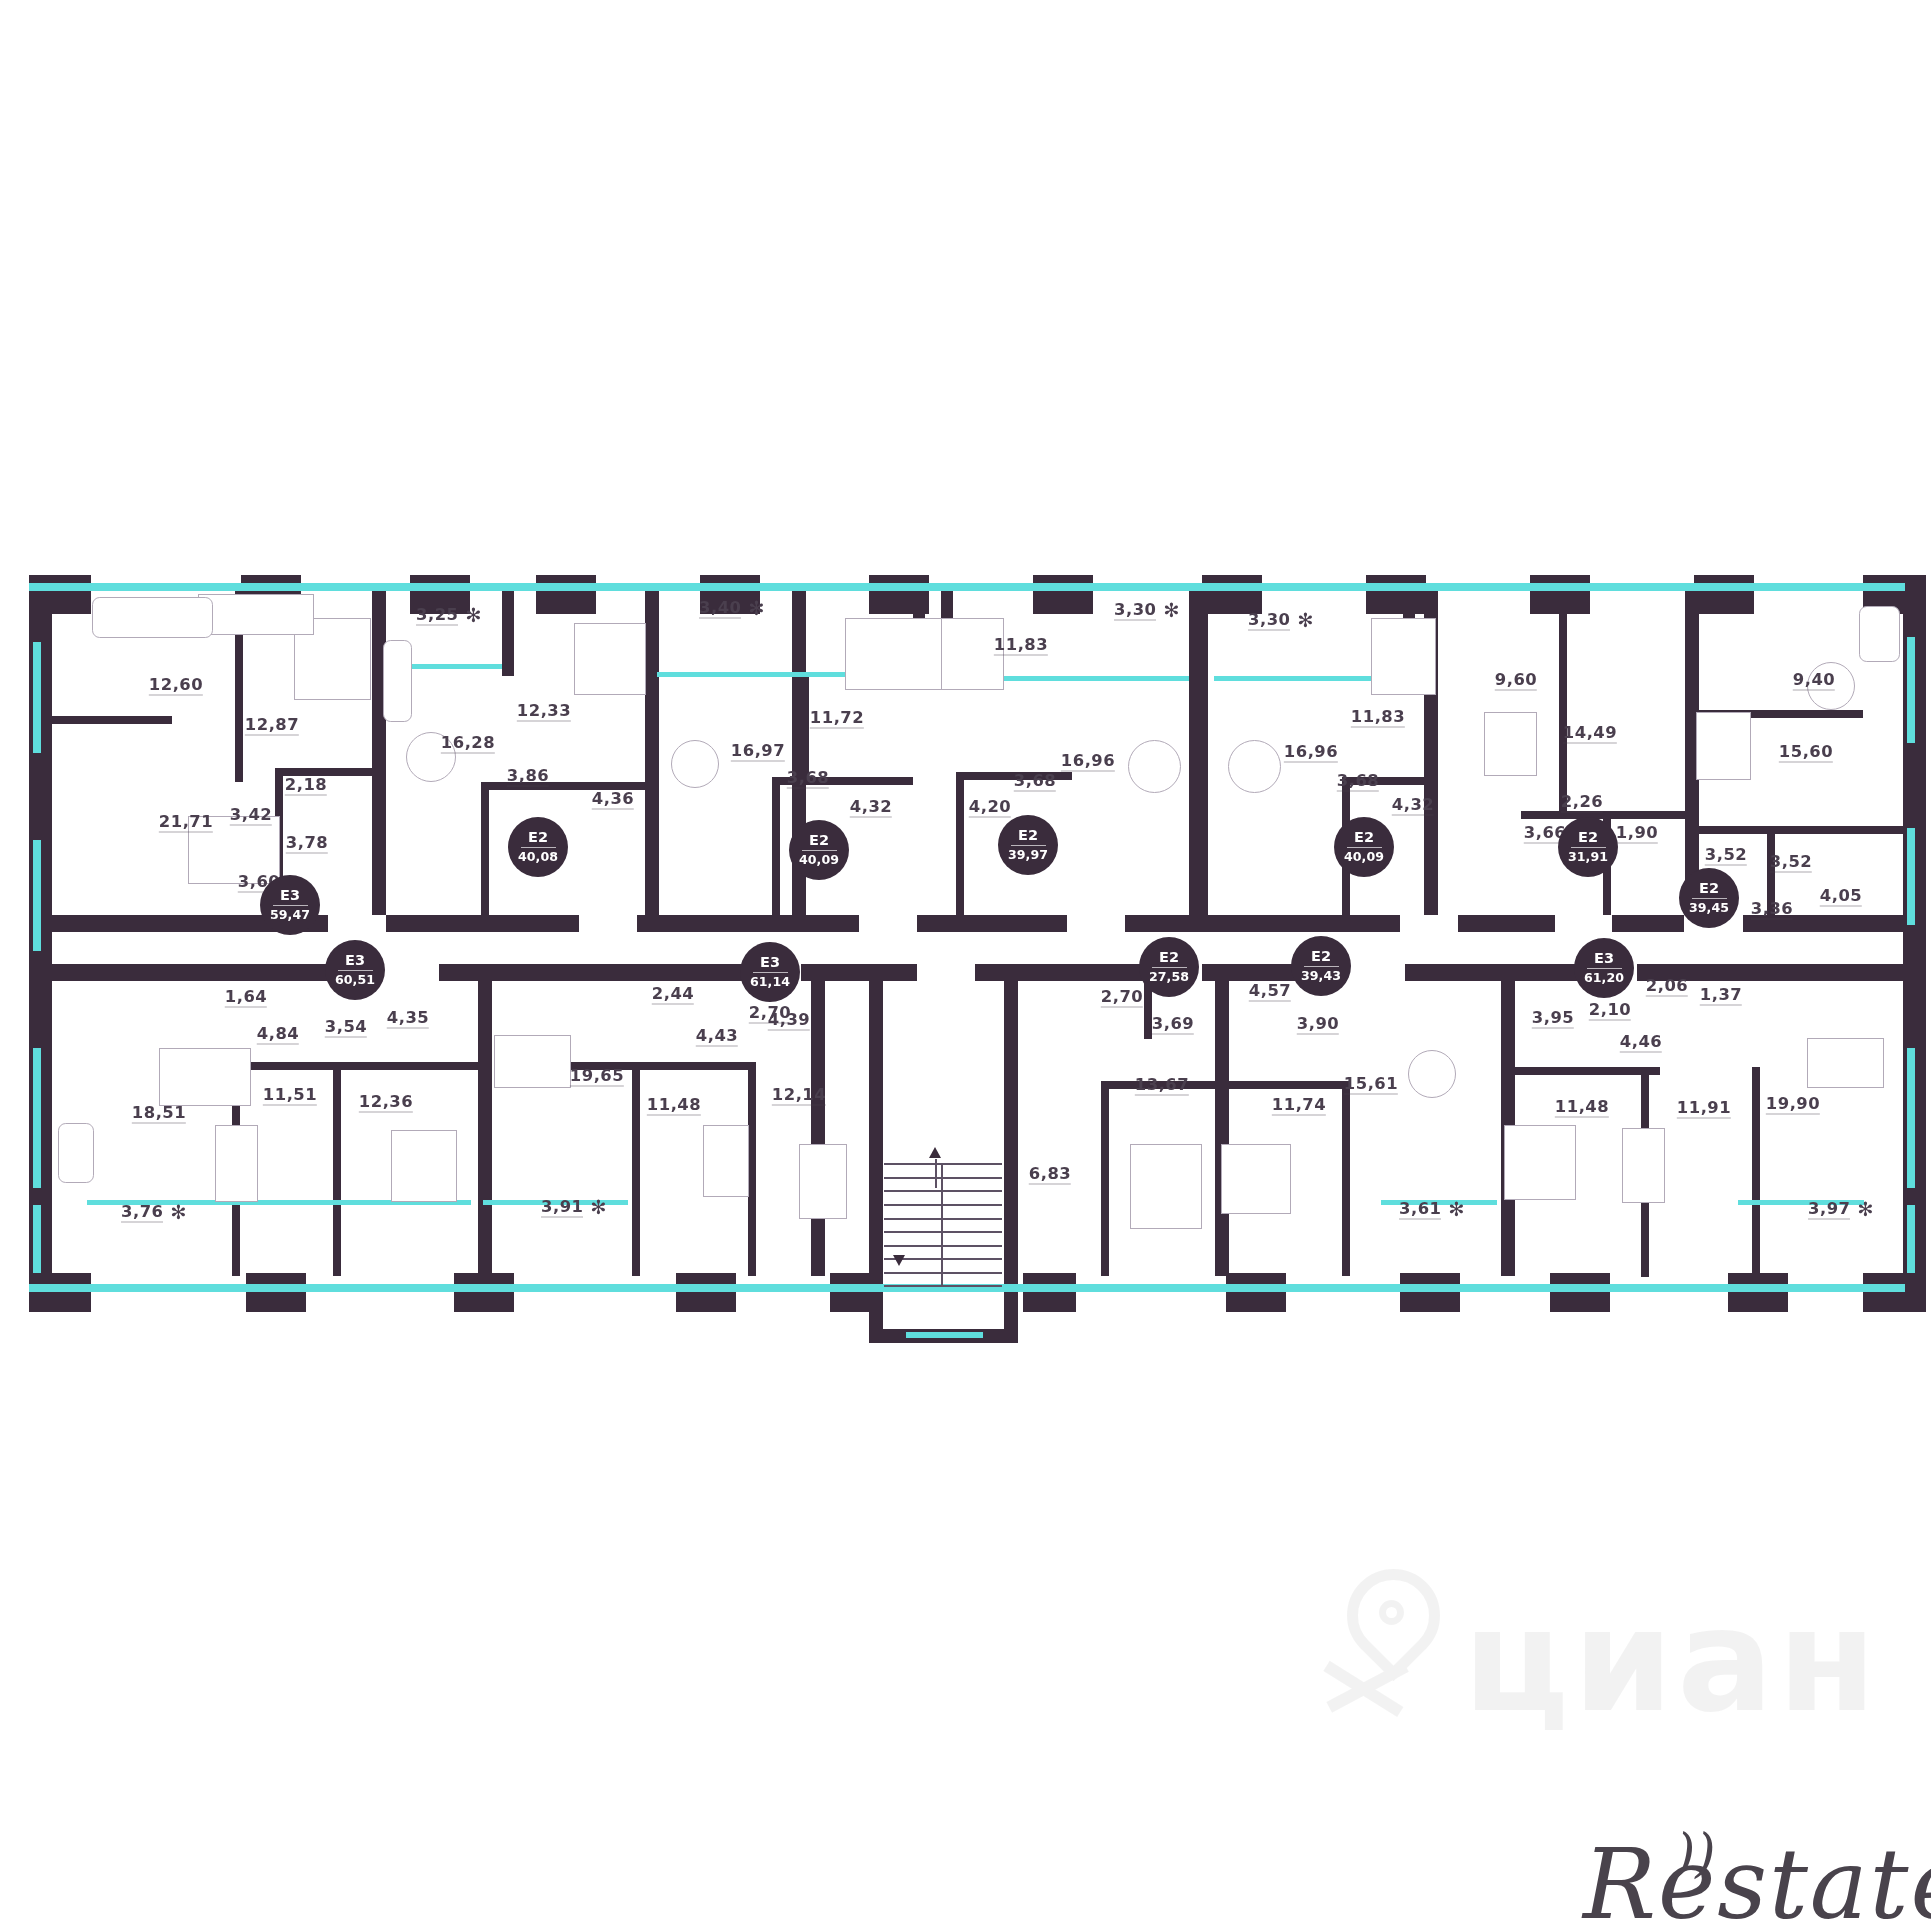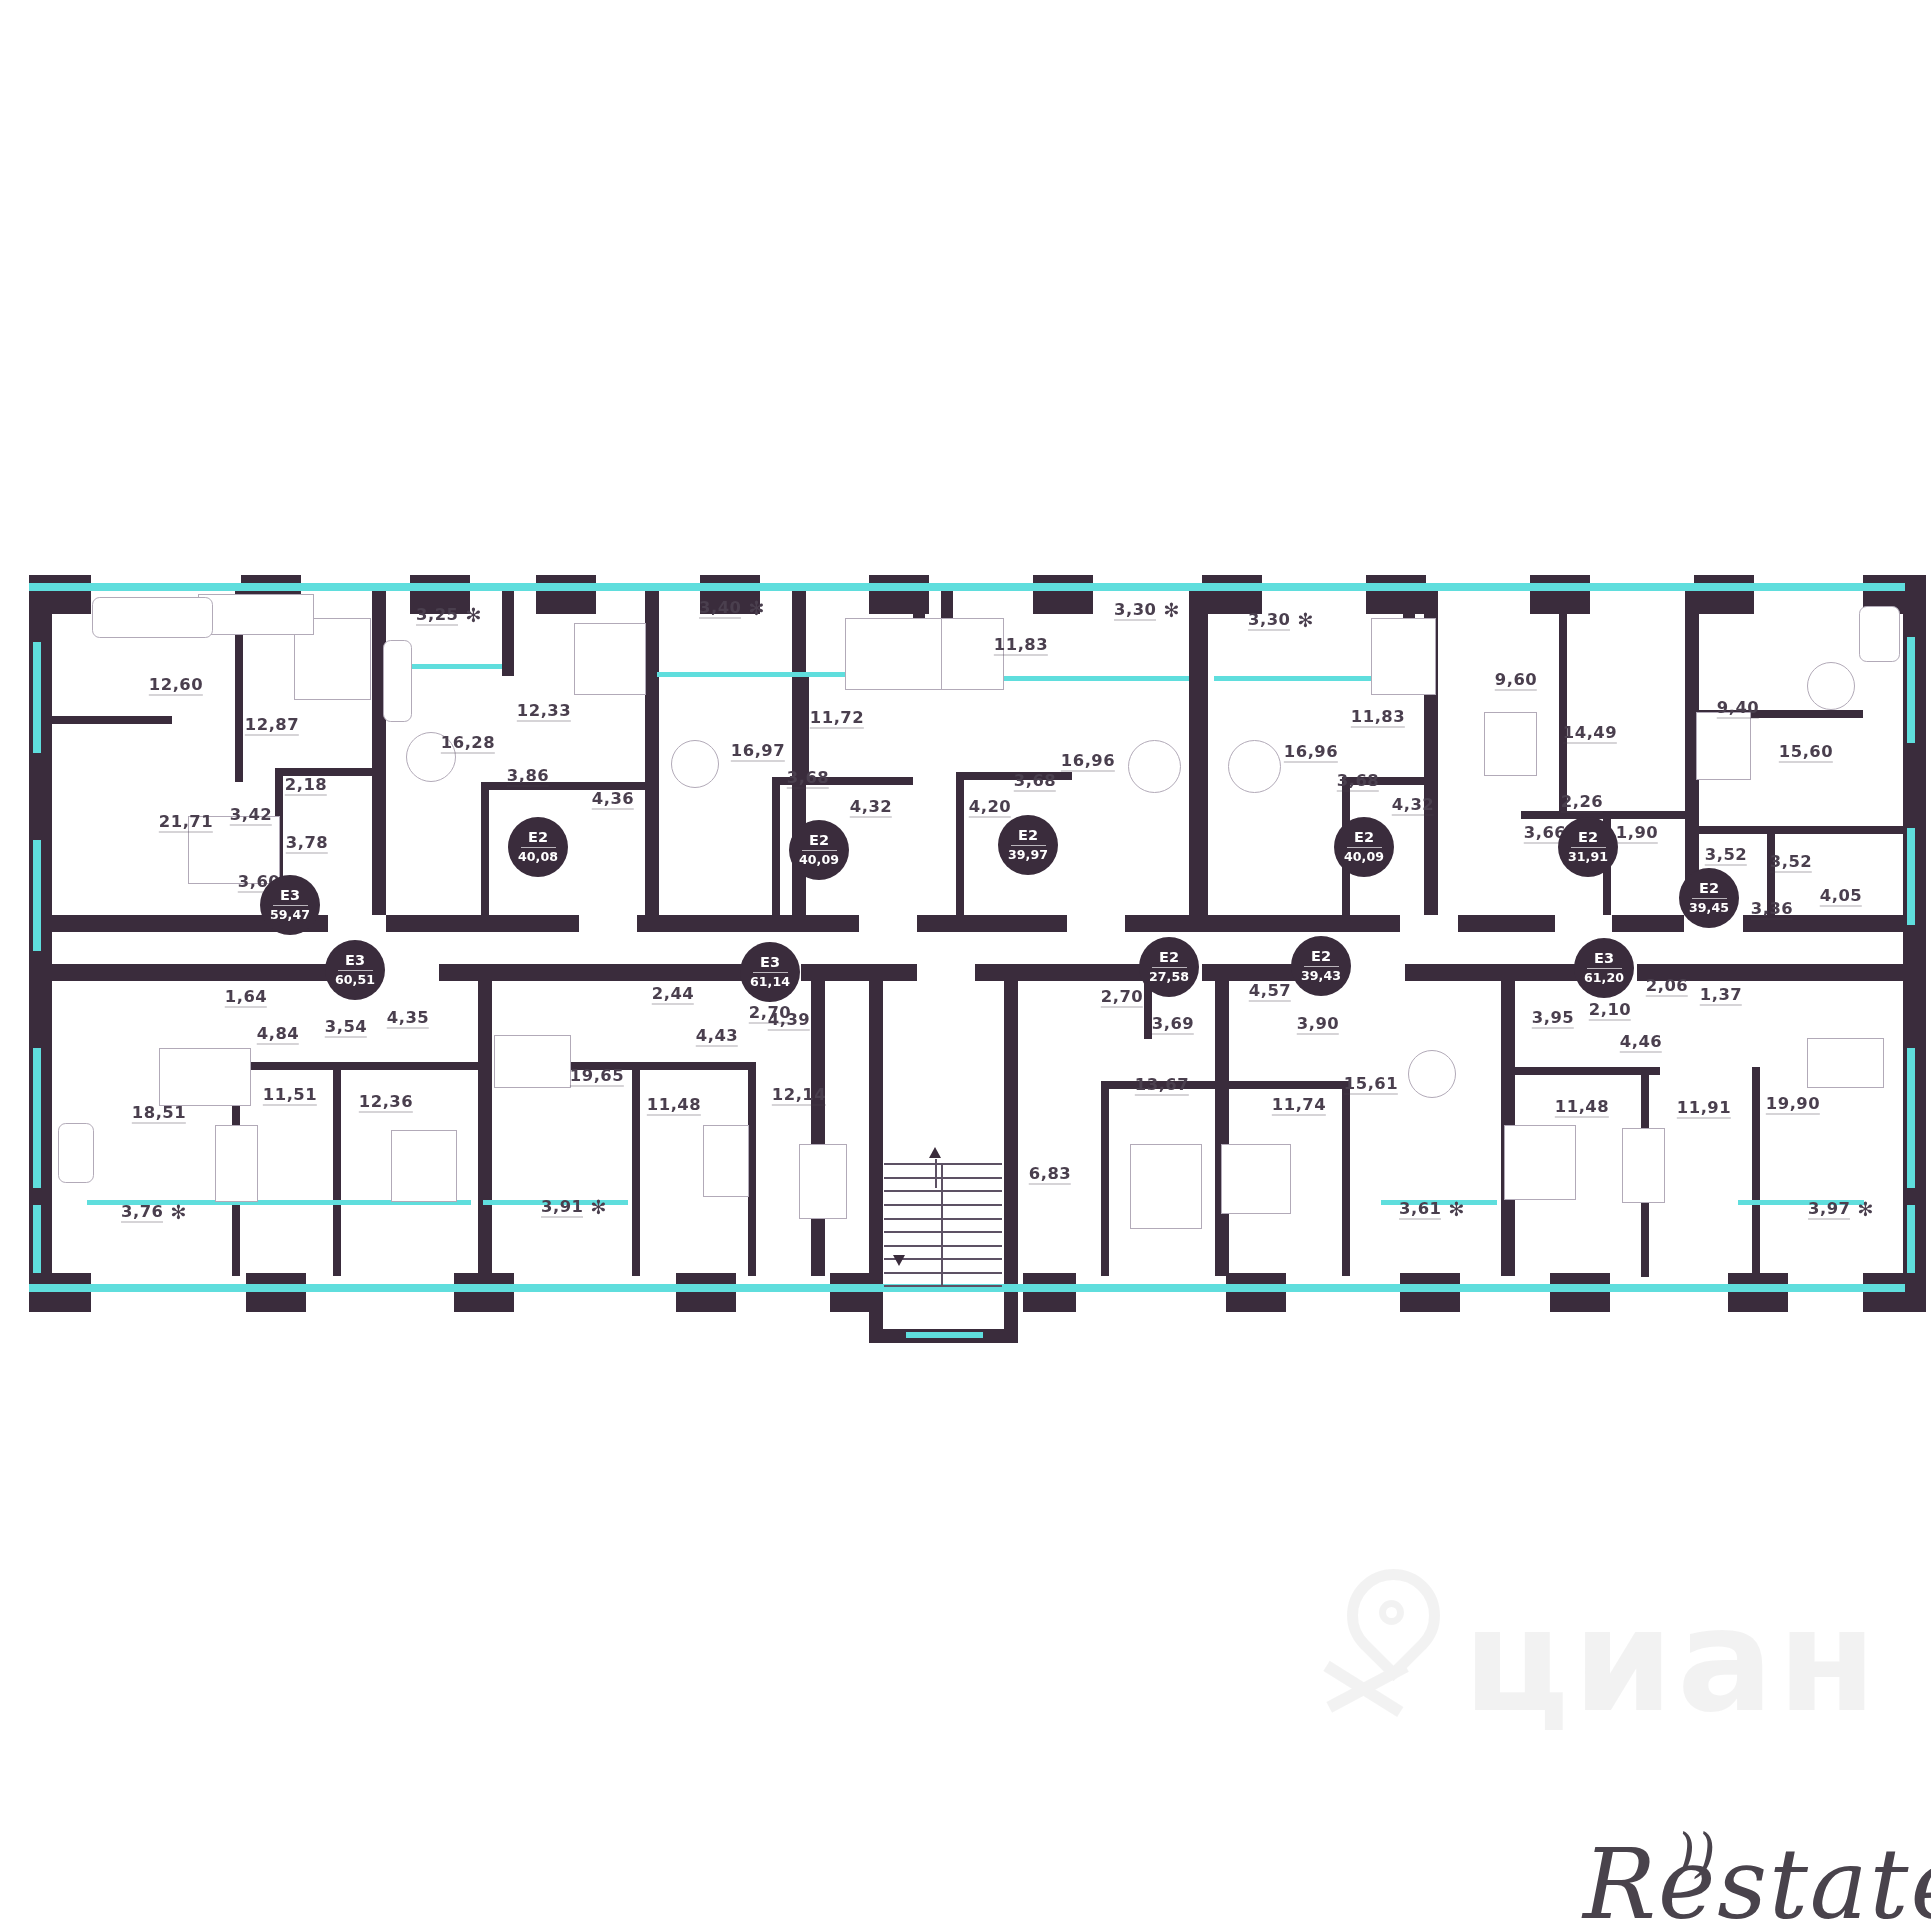--- a/index.html
+++ b/index.html
@@ -261,21 +261,21 @@
       </div>
       <div class="room-label" style="left: 1516px; top: 679px;"><span class="num">9,60</span></div>
       <div class="room-label" style="left: 1590px; top: 732px;"><span class="num">14,49</span></div>
       <div class="room-label" style="left: 1582px; top: 801px;"><span class="num">2,26</span></div>
       <div class="room-label" style="left: 1545px; top: 832px;"><span class="num">3,66</span></div>
       <div class="room-label" style="left: 1637px; top: 832px;"><span class="num">1,90</span></div>
       <div class="badge" style="left: 1588px; top: 847px;">
         <div class="t">Е2</div>
         <div class="a">31,91</div>
       </div>
-      <div class="room-label" style="left: 1738px; top: 679px; margin-top: 28px;"><span class="num">9,40</span></div>
+      <div class="room-label" style="left: 1814px; top: 679px;"><span class="num">9,40</span></div>
       <div class="room-label" style="left: 1806px; top: 751px;"><span class="num">15,60</span></div>
       <div class="room-label" style="left: 1726px; top: 854px;"><span class="num">3,52</span></div>
       <div class="room-label" style="left: 1791px; top: 861px;"><span class="num">3,52</span></div>
       <div class="room-label" style="left: 1772px; top: 908px;"><span class="num">3,36</span></div>
       <div class="room-label" style="left: 1841px; top: 895px; text-align: center;"><span class="num">4,05</span></div>
       <div class="badge" style="left: 1709px; top: 898px;">
         <div class="t">Е2</div>
         <div class="a">39,45</div>
       </div>
       <div class="room-label" style="left: 246px; top: 996px;"><span class="num">1,64</span></div>

